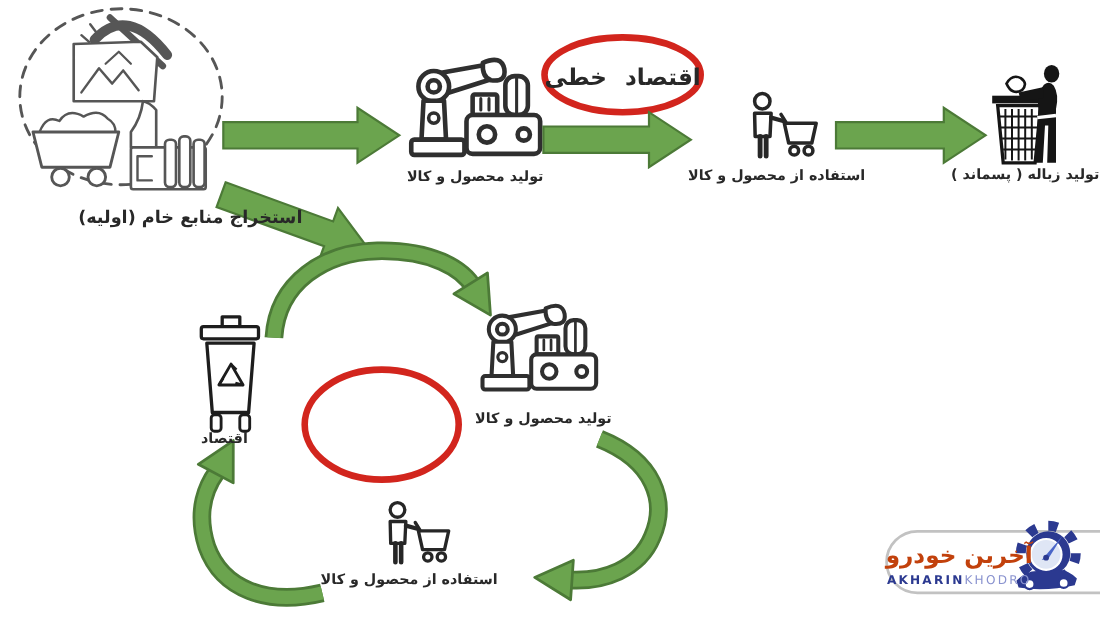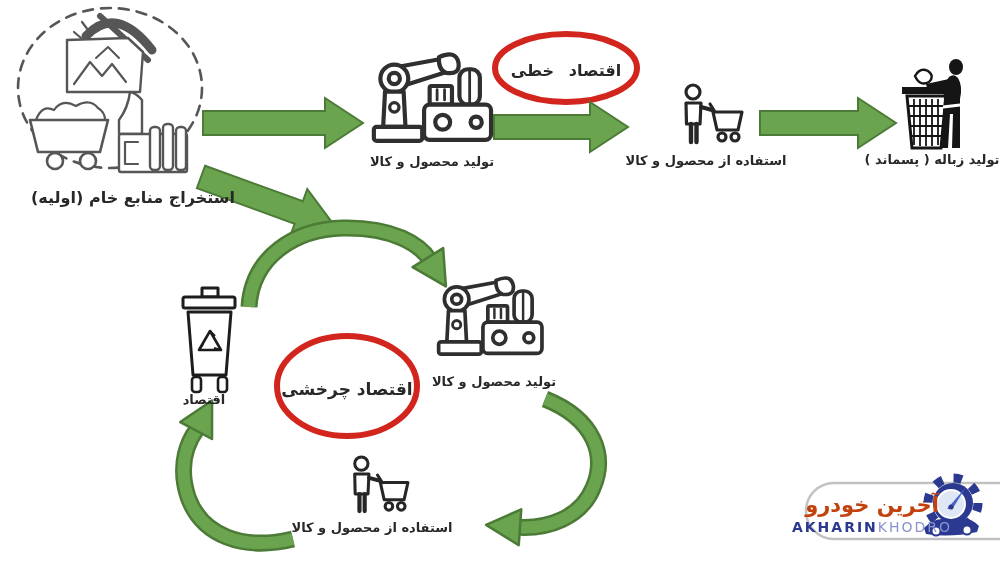--- a/index.html
+++ b/index.html
@@ -6,31 +6,31 @@
   .stage{
     position:relative;width:1000px;height:563px;background:#ffffff;
     overflow:hidden;font-family:"DejaVu Sans",sans-serif;
   }
   .stage svg{position:absolute;left:0;top:0;}
   .lbl{
     position:absolute;transform:translate(-50%,-50%);
     font-family:"DejaVu Sans",sans-serif;font-weight:700;font-size:13px;
     color:#282828;white-space:nowrap;direction:rtl;text-align:center;z-index:5;
   }
-  .lbl.big{font-size:16px;}
-  .lbl.title{font-size:16px;word-spacing:9px;}
+  .lbl.big{font-size:16px;margin-left:40px;}
+  .lbl.title{font-size:21px;word-spacing:9px;}
   .lbl.title2{font-size:17px;}
   .logo-fa{
     position:absolute;transform:translate(-50%,-50%);z-index:6;
     font-weight:800;font-size:21px;color:#c2410c;direction:rtl;white-space:nowrap;
     letter-spacing:-0.5px;
   }
   .logo-en{
     position:absolute;transform:translate(-50%,-50%);z-index:6;
-    font-size:14px;letter-spacing:2px;white-space:nowrap;font-weight:700;
+    font-size:11px;letter-spacing:2px;white-space:nowrap;font-weight:700;
   }
   .logo-en .bold{color:#2b3990;}
   .logo-en .light{color:#8a93cf;font-weight:400;}
 </style>
 </head>
 <body>
 
 <div class="stage">
 
   <svg width="1000" height="563" viewBox="0 0 1000 563">
@@ -169,20 +169,19 @@
     </g>
   </svg>
 
   <div class="lbl big" style="left:133px;top:197px">استخراج منابع خام (اولیه)</div>
   <div class="lbl" style="left:432px;top:161px">تولید محصول و کالا</div>
   <div class="lbl title" style="left:566px;top:70px">اقتصاد خطی</div>
   <div class="lbl" style="left:706px;top:160px">استفاده از محصول و کالا</div>
   <div class="lbl" style="left:932px;top:159px">تولید زباله ( پسماند )</div>
 
   <div class="lbl" style="left:204px;top:399px">اقتصاد</div>
-  <div class="lbl title2" style="left:347px;top:389px">اقتصاد چرخشی</div>
   <div class="lbl" style="left:494px;top:381px">تولید محصول و کالا</div>
   <div class="lbl" style="left:372px;top:527px">استفاده از محصول و کالا</div>
 
   <div class="logo-fa" style="left:872px;top:505px">آخرین خودرو</div>
   <div class="logo-en" style="left:872px;top:527px"><span class="bold">AKHARIN</span><span class="light">KHODRO</span></div>
 
 </div>
 
 </body></html>

